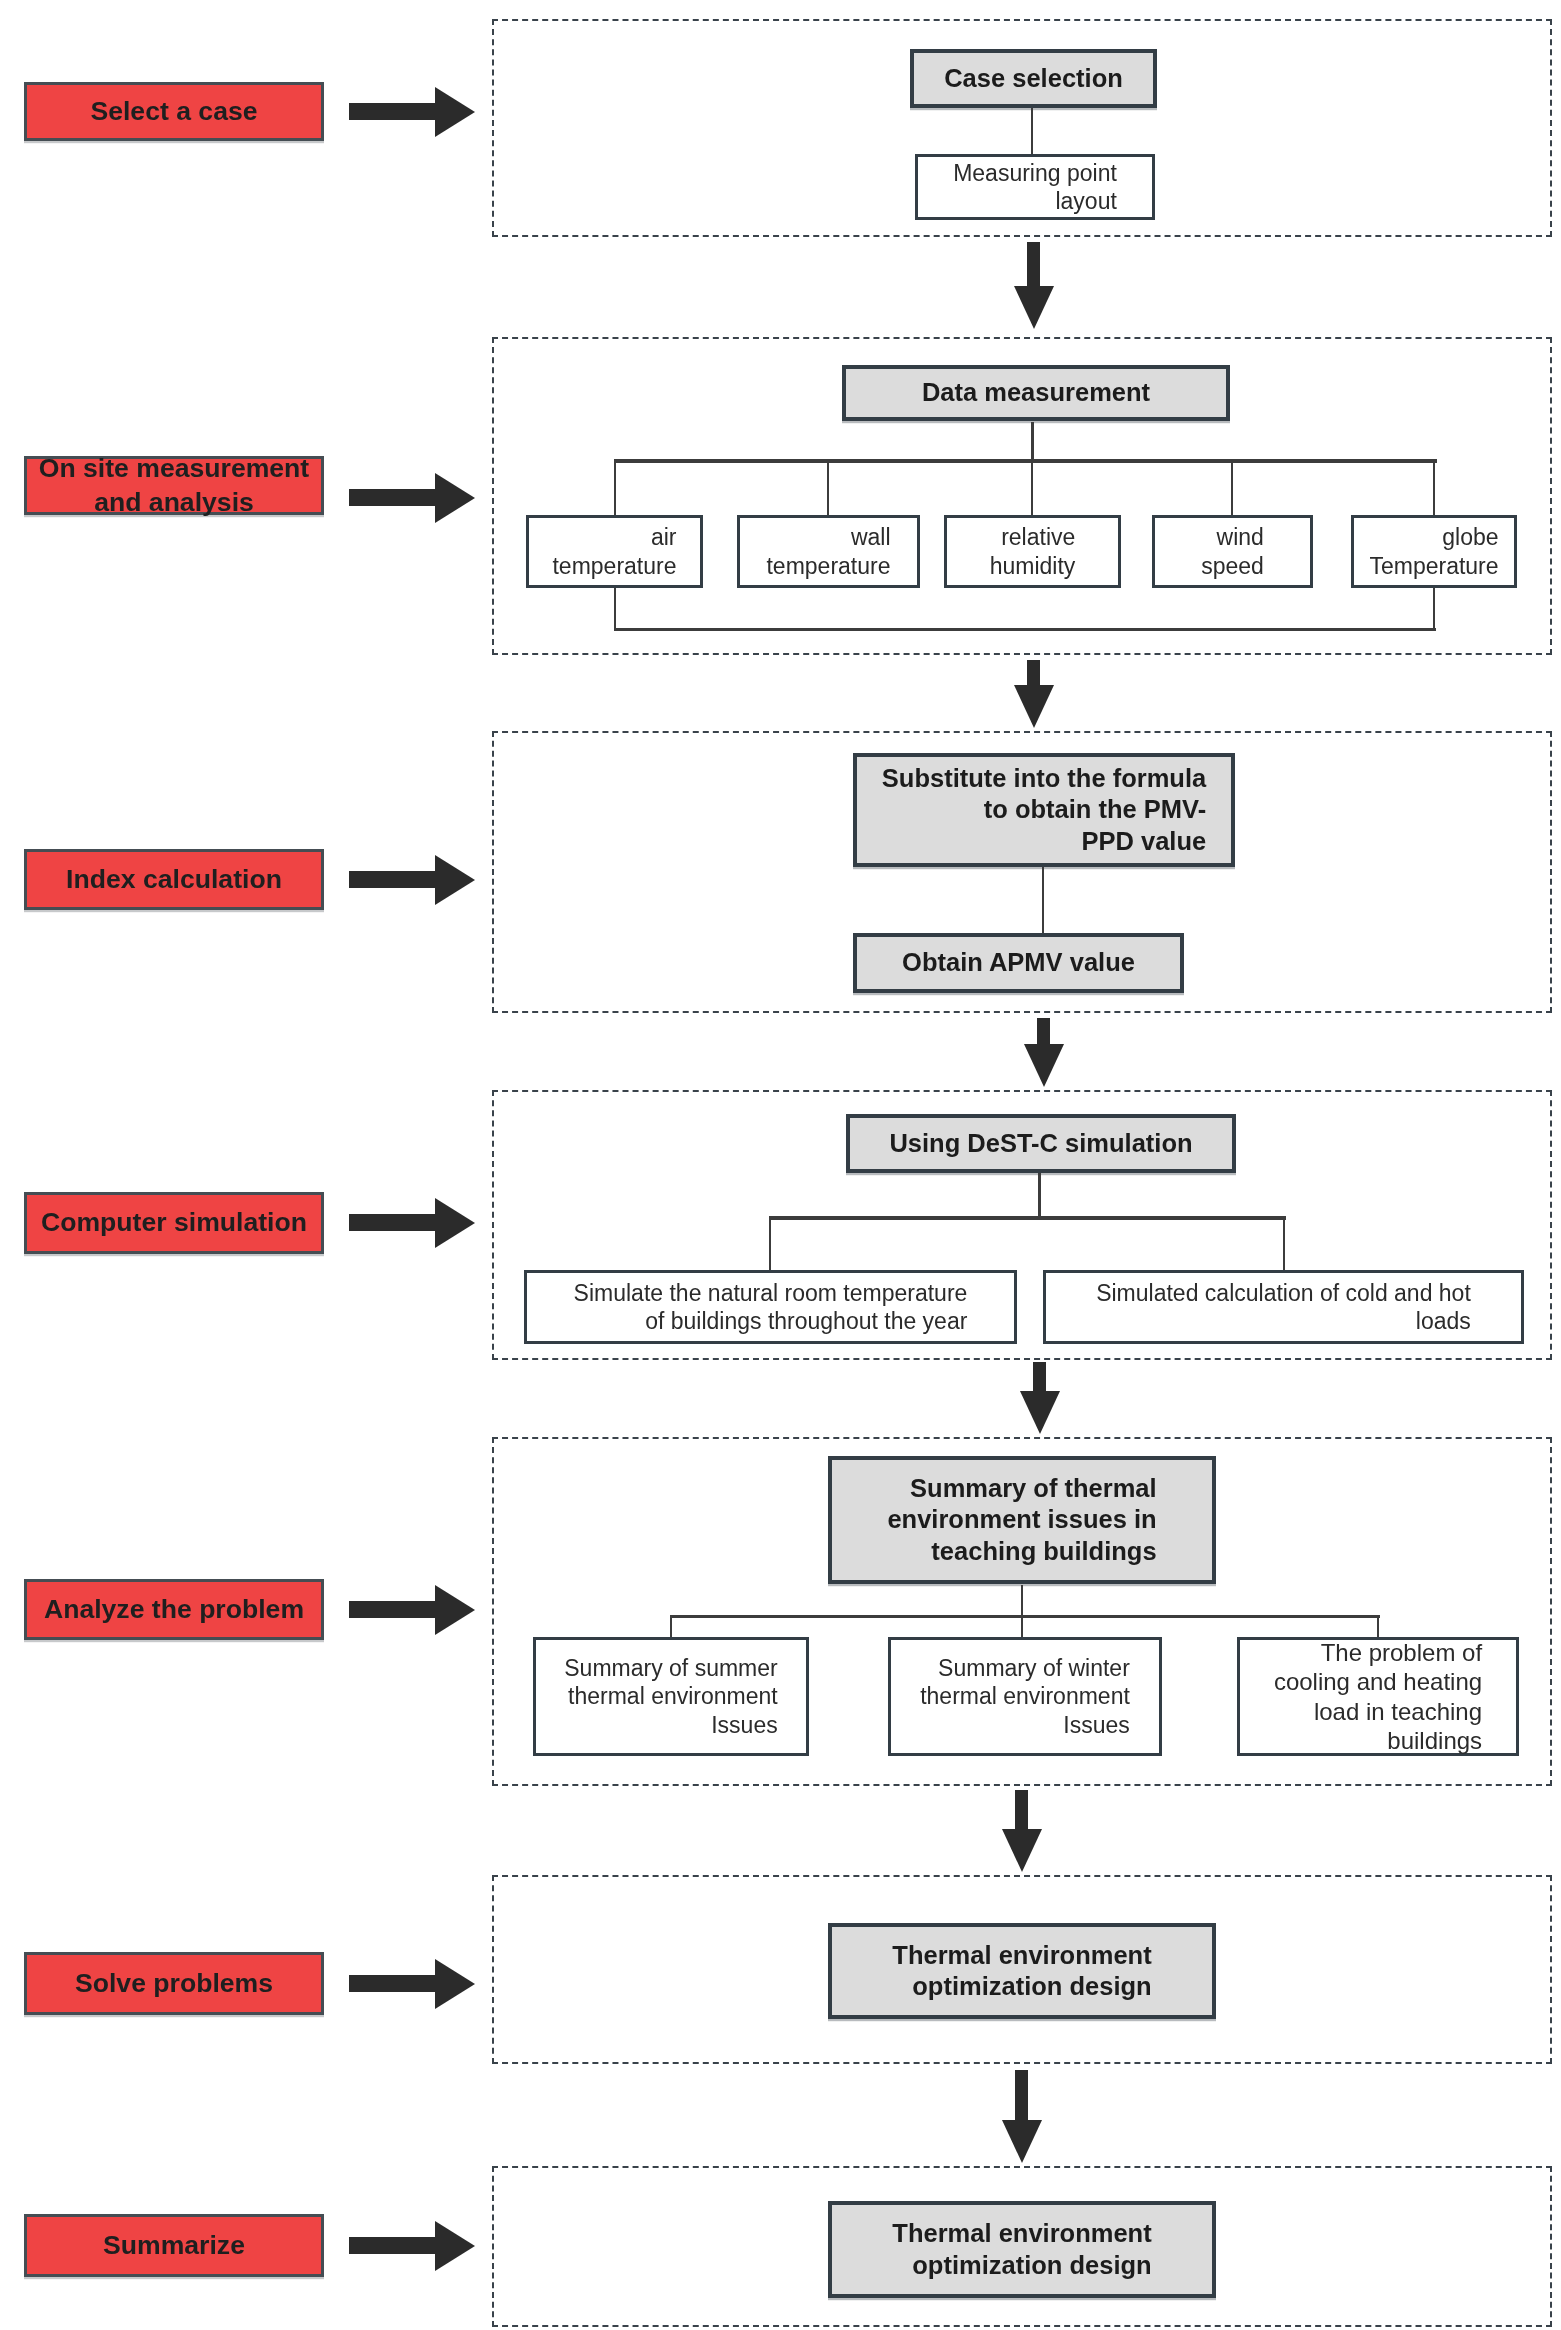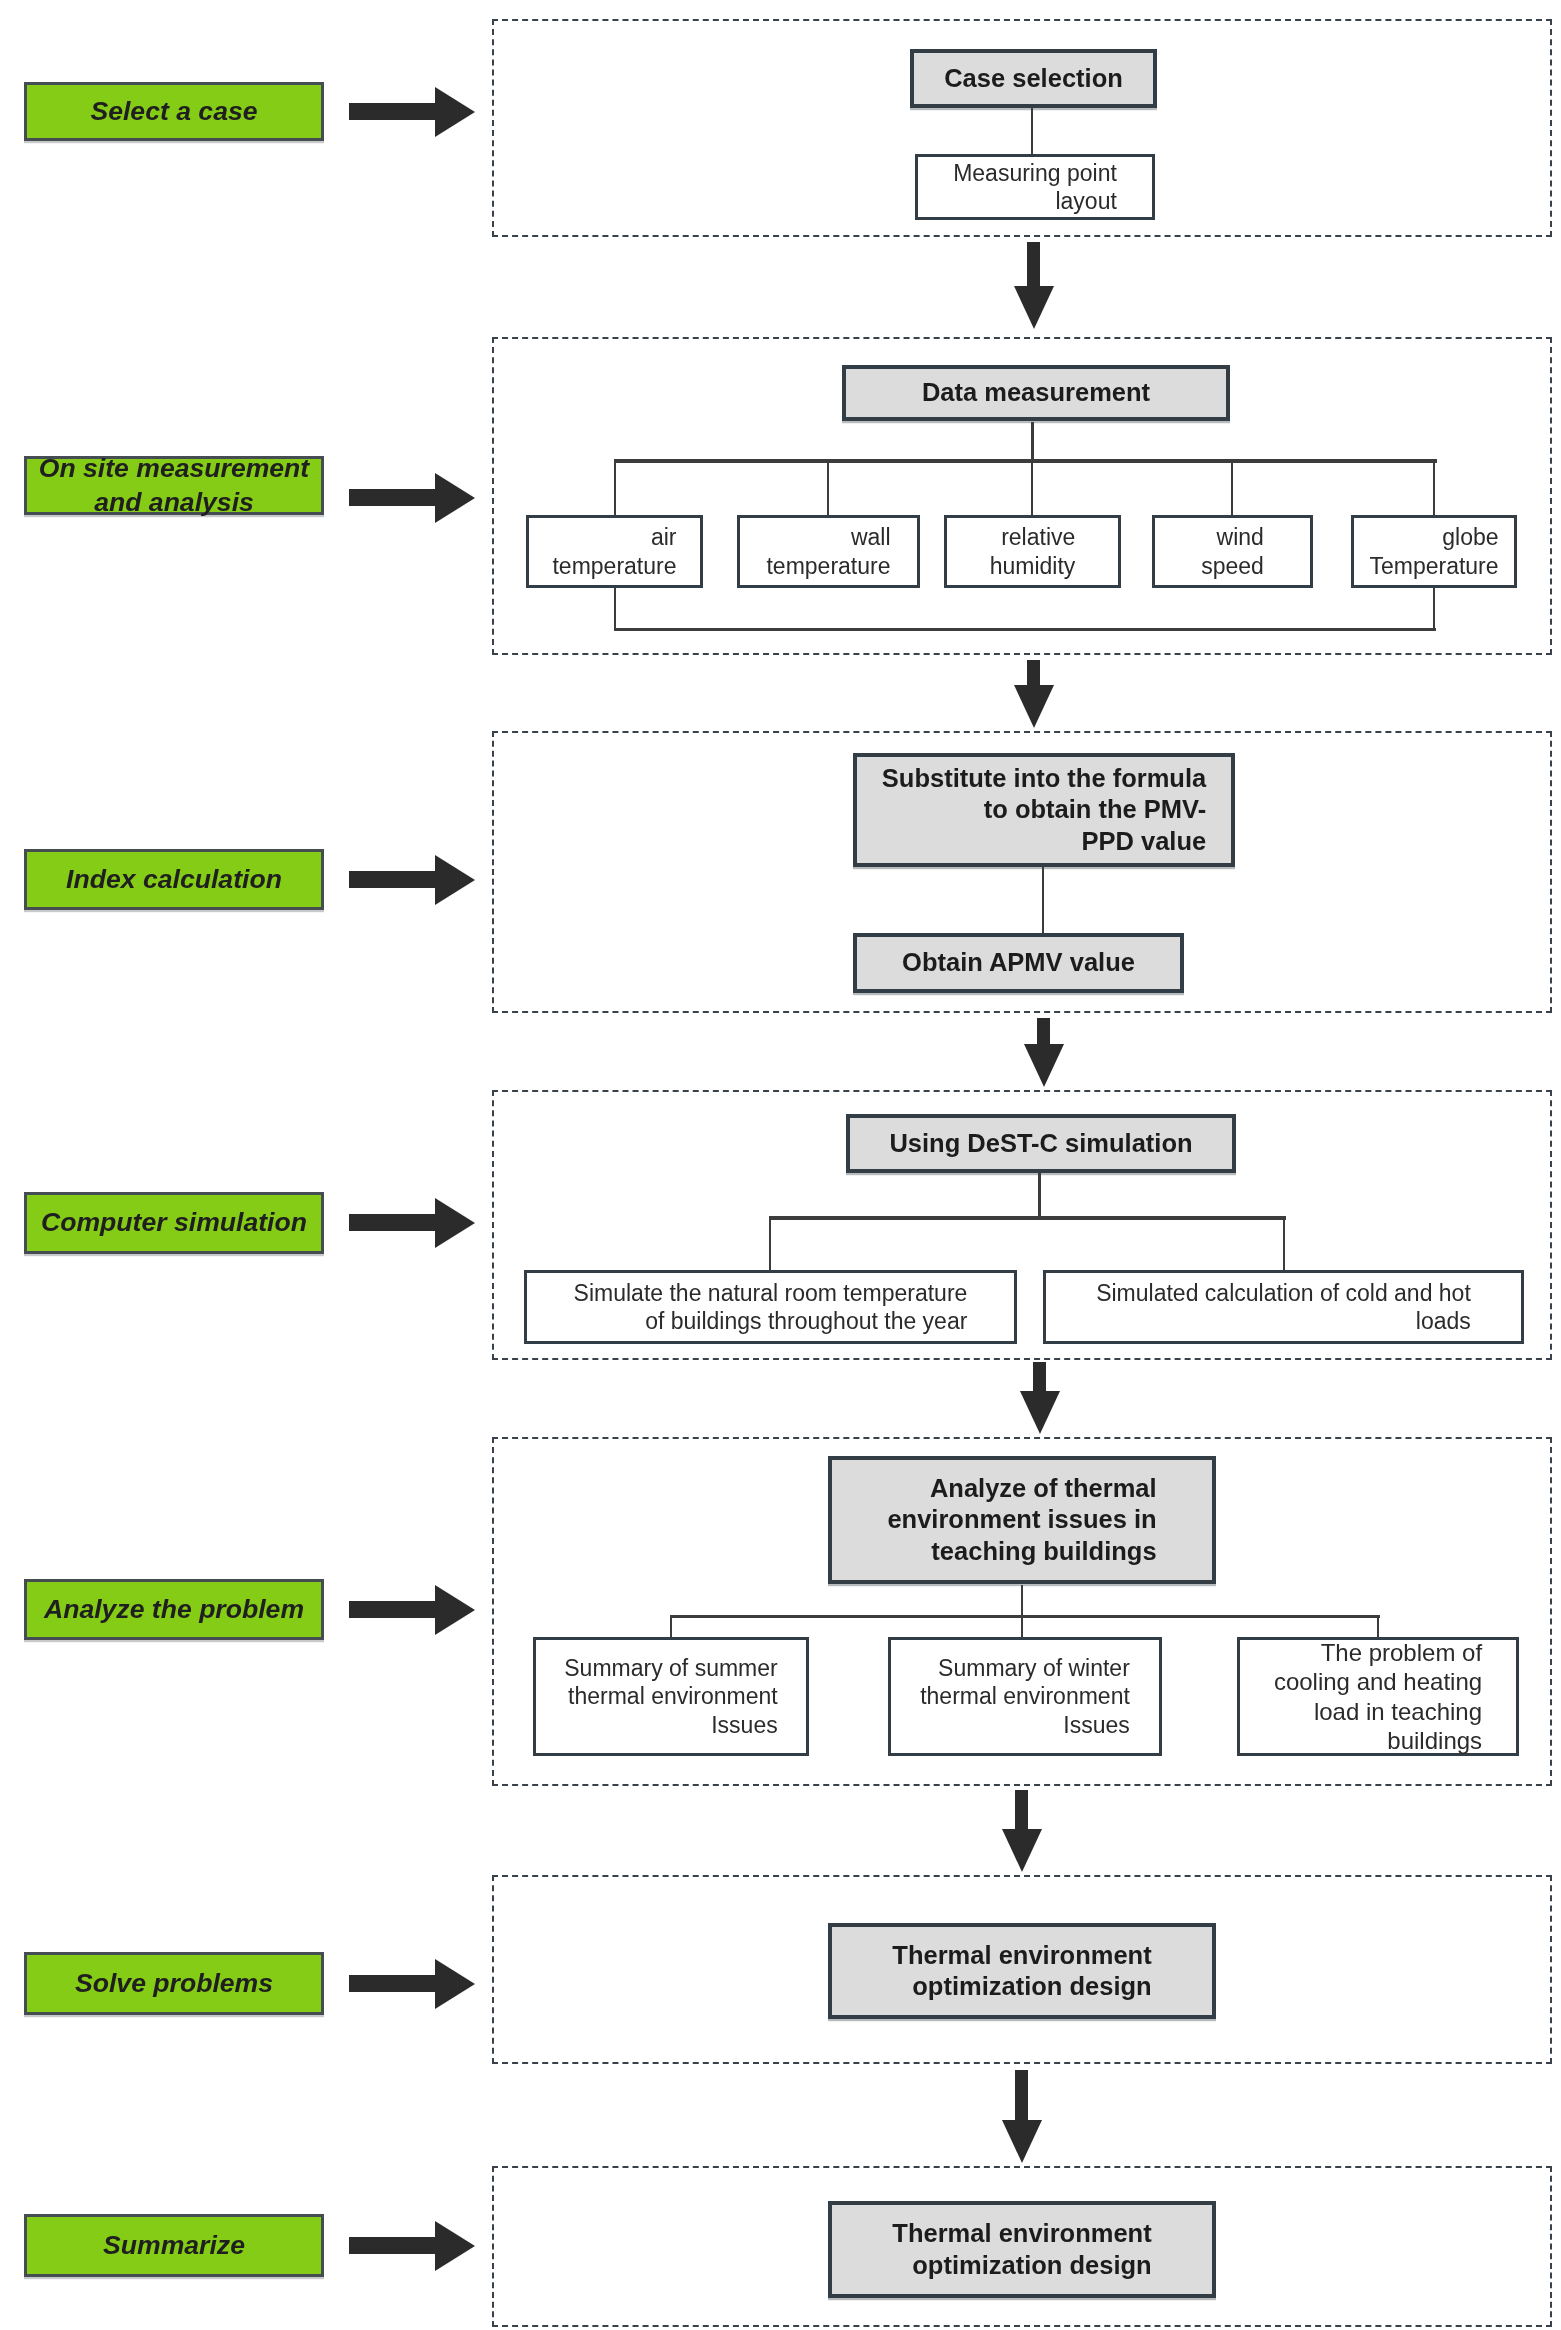--- a/index.html
+++ b/index.html
@@ -16,26 +16,25 @@
     background:#dcdcdc; border:4.4px solid #333d45;
     font-weight:bold; font-size:25.5px; color:#1c1c1c;
     box-shadow:0 2.2px 0 rgba(51,61,69,.35);
   }
   .white{
     background:#ffffff; border:3.9px solid #333d45;
     font-weight:400; font-size:23px; color:#2b2b2b;
   }
   .stage{
     position:absolute; box-sizing:border-box;
-    background:#84cc16; border:3.9px solid #454d53;
+    background:#ef4444; border:3.9px solid #454d53;
     display:flex; align-items:center; justify-content:center;
     text-align:center; white-space:pre-line;
     font-weight:bold; font-size:26.6px; color:#1f1f1f; line-height:1.25;
     box-shadow:0 2.2px 0 rgba(69,77,83,.3);
-    font-style:italic;
   }
   .section{
     position:absolute; box-sizing:border-box;
     border:2.8px dashed #39424a; background:transparent;
   }
   .line{ position:absolute; background:#3c3c3c; }
   .h-arrow{ position:absolute; display:flex; align-items:center; }
   .h-arrow .hbar{ flex:1; height:16.6px; background:#2b2b2b; }
   .h-arrow .hhead{
     width:0; height:0;
@@ -162,21 +161,21 @@
   <div class="box gray" style="left:846px;top:1114px;width:390px;height:59px">Using DeST-C simulation</div>
   <div class="line" style="left:1038px;top:1173px;width:2.8px;height:45px"></div>
   <div class="line" style="left:769px;top:1216px;width:517px;height:3.9px"></div>
   <div class="line" style="left:769px;top:1220px;width:2.2px;height:50px"></div>
   <div class="line" style="left:1283px;top:1220px;width:2.2px;height:50px"></div>
   <div class="box white" style="left:524px;top:1270px;width:493px;height:74px">Simulate the natural room temperature
 of buildings throughout the year</div>
   <div class="box white" style="left:1043px;top:1270px;width:481px;height:74px">Simulated calculation of cold and hot
 loads</div>
 
-  <div class="box gray" style="left:828px;top:1456px;width:388px;height:128px">Analyze of thermal
+  <div class="box gray" style="left:828px;top:1456px;width:388px;height:128px">Summary of thermal
 environment issues in
 teaching buildings</div>
   <div class="line" style="left:1021px;top:1585px;width:2.2px;height:32px"></div>
   <div class="line" style="left:670px;top:1615px;width:710px;height:3.3px"></div>
   <div class="line" style="left:670px;top:1618px;width:2.2px;height:19px"></div>
   <div class="line" style="left:1021px;top:1618px;width:2.2px;height:19px"></div>
   <div class="line" style="left:1377px;top:1618px;width:2.2px;height:19px"></div>
   <div class="box white" style="left:533px;top:1637px;width:276px;height:119px">Summary of summer
 thermal environment
 Issues</div>

